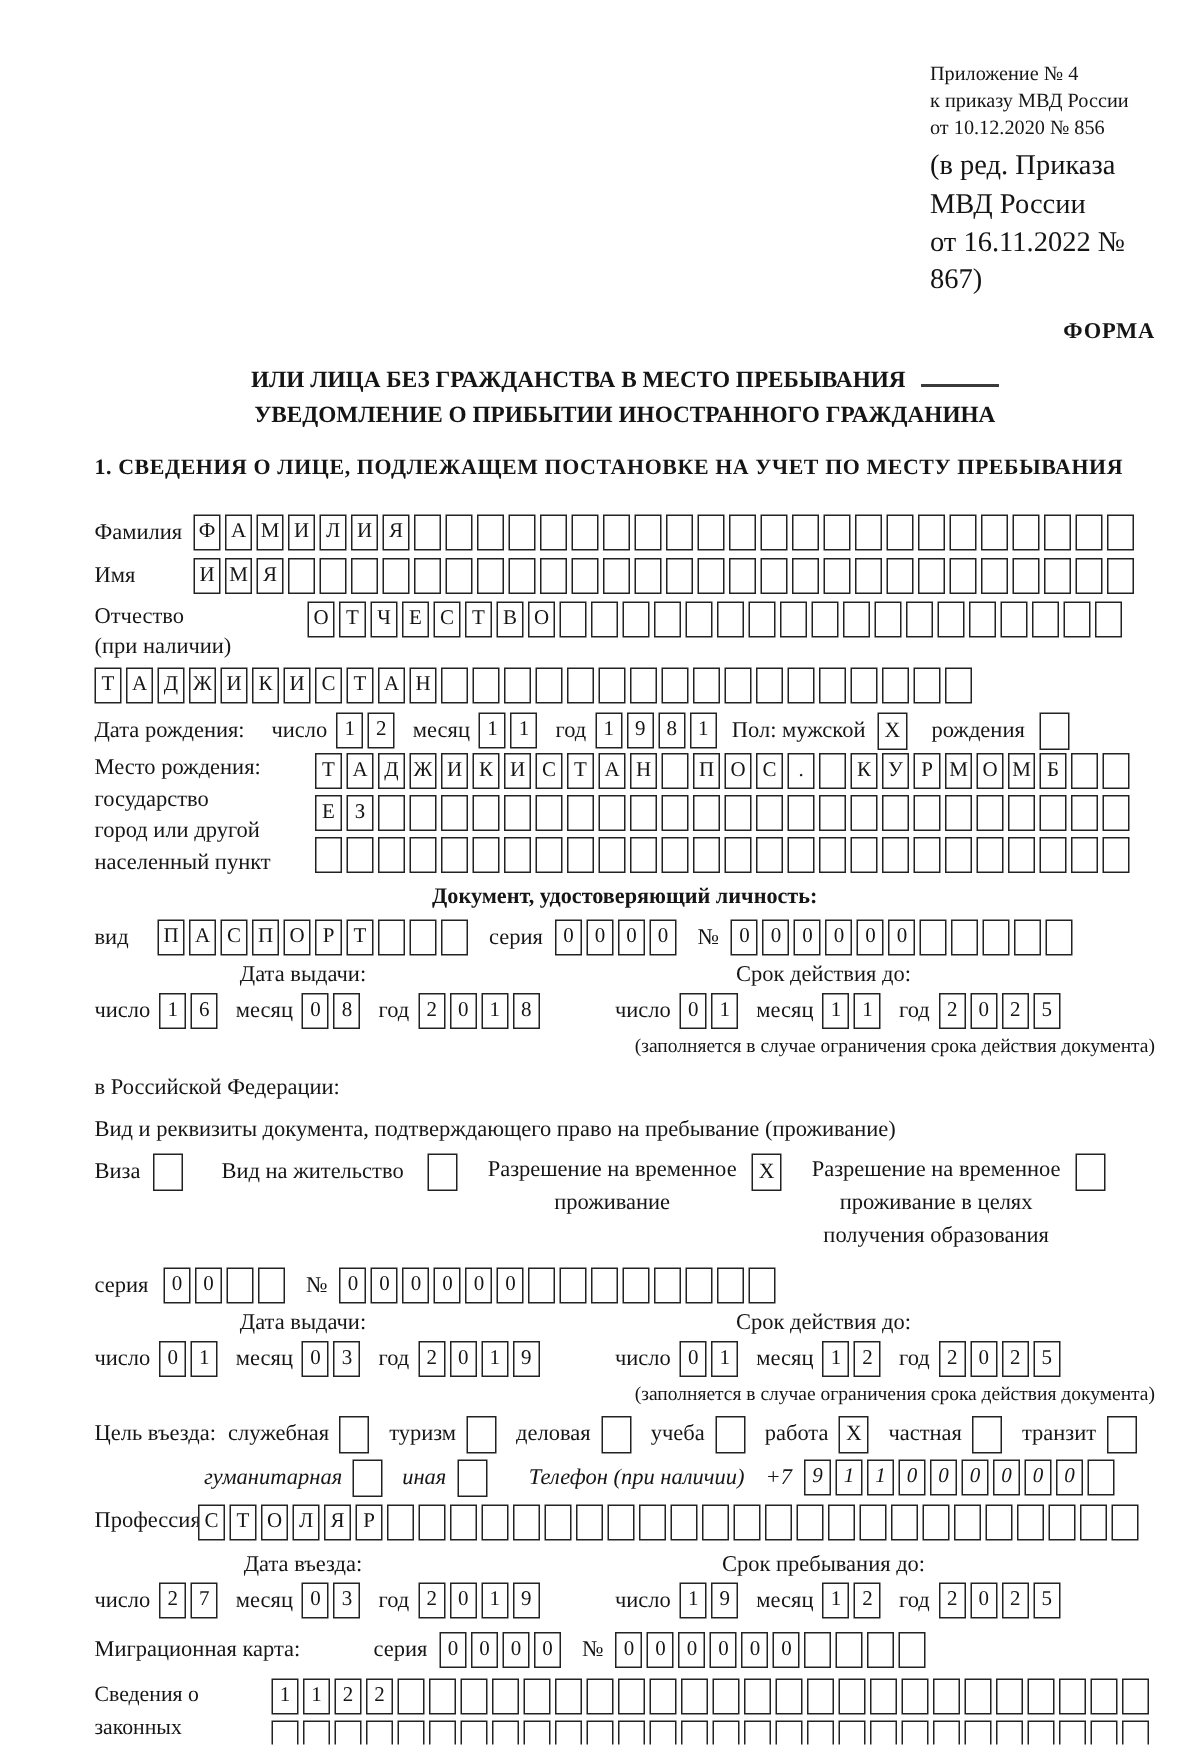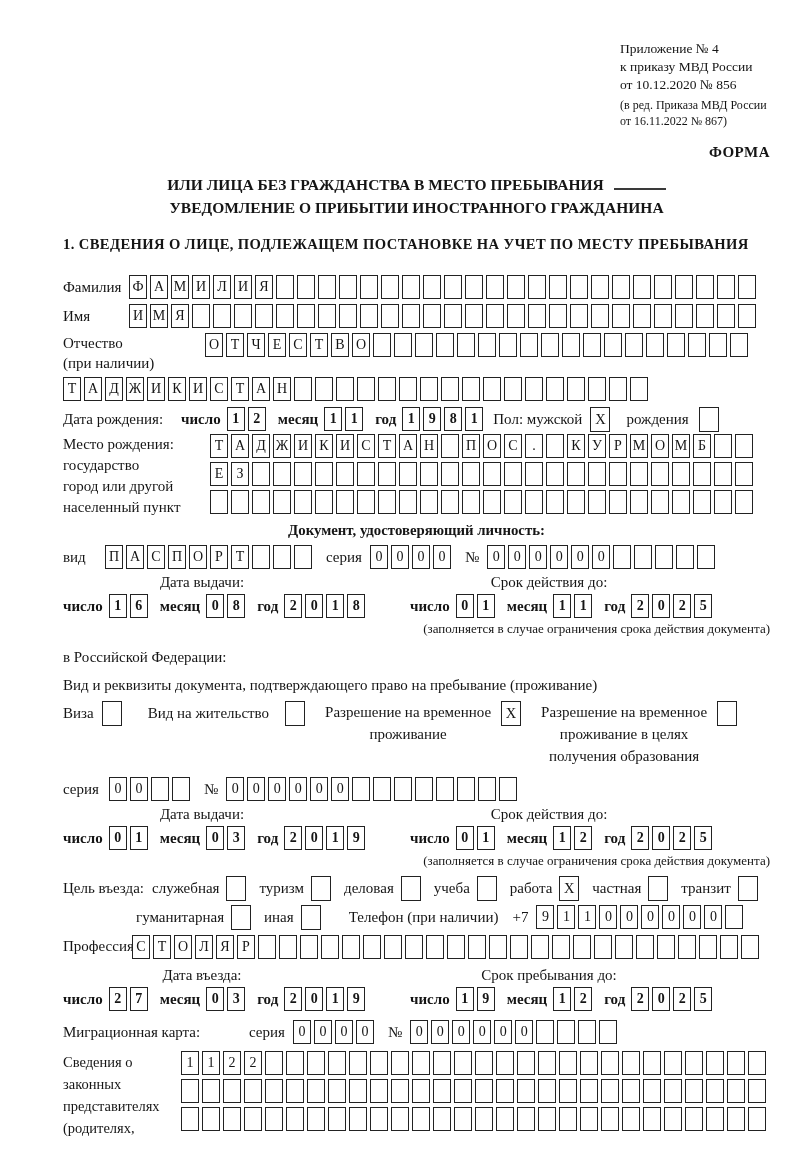--- a/index.html
+++ b/index.html
@@ -7,21 +7,21 @@
   body {
     width:800px; height:1163px; overflow:hidden;
     color:#151515;
     font-family:"Liberation Serif", serif;
     font-size:15px;
   }
   .page { padding:40px 30px 0 63px; }
 
   
   .appendix { margin-left:557px; font-size:13.5px; line-height:1.32; }
-  .appendix .sub { font-size:12px; margin-top:5px; }
+  .appendix .sub { font-size:19px; margin-top:5px; }
   .forma { text-align:right; font-weight:700; margin-top:14px; font-size:15px; letter-spacing:.5px; }
 
   .title { margin-top:12px; text-align:center; font-weight:700; font-size:15.5px; line-height:1.5; }
   .blank { display:inline-block; width:52px; border-bottom:2px solid #3a3a3a; height:12px; margin-left:10px; }
 
   .sec1 { margin-top:16px; font-weight:700; font-size:14.6px; letter-spacing:.4px; }
   .formbody { margin-top:22px; }
 
   .row { display:flex; align-items:flex-start; margin-bottom:4px; }
   .lbl { line-height:25px; flex:0 0 auto; }
@@ -30,21 +30,21 @@
   .cell {
     width:18px; height:24px; border:1.5px solid #222; background:#fff;
     text-align:center; font-size:14px; line-height:21px; flex:0 0 auto;
   }
   .chk {
     display:inline-block; width:20px; height:25px; border:1.5px solid #222;
     text-align:center; font-size:14.5px; line-height:22px; vertical-align:top; flex:0 0 auto;
   }
   .stack { display:flex; flex-direction:column; gap:4px; }
 
-  .dategrp { display:flex; align-items:flex-start;font-weight:bold; }
+  .dategrp { display:flex; align-items:flex-start; }
   .dategrp .dlbl { line-height:25px; margin:0 6px 0 12px; }
   .dategrp .dlbl.first { margin-left:0; }
 
   .w66 { width:66px; } .w142 { width:142px; } .w120 { width:120px; } .w147 { width:147px; }
   .w118b { width:118px; line-height:22px; font-size:14.5px; }
 
   .dochead { text-align:center; font-weight:700; font-size:14.8px; margin:4px 0 6px; }
   .lbl-vid { width:42px; }
   .mid-lbl { line-height:25px; margin:0 8px 0 14px; }
 
@@ -57,21 +57,21 @@
   .intro { line-height:26px; margin-top:2px; }
 
   .resopts { display:flex; align-items:flex-start; margin:3px 0 10px; }
   .olbl { line-height:25px; }
   .optcol { line-height:22px; text-align:center; }
   .ml8{margin-left:8px}.ml10{margin-left:10px}.ml16{margin-left:16px}.ml20{margin-left:20px}.ml26{margin-left:26px}
 
   .purp { display:flex; align-items:flex-start; margin-bottom:4px; }
   .purp .olbl { margin:0 7px 0 13px; line-height:25px; }
   .purp .olbl.first { margin-left:8px; }
-  .indent65 { margin-left:65px; }
+  .indent65 { margin-left:65px;font-style:italic; }
   .phone-lbl { line-height:25px; margin-left:28px; }
   .phone-pre { line-height:25px; margin:0 8px 0 14px; }
 
   .mig-lbl { width:186px; line-height:25px; }
 </style>
 </head>
 <body>
 
 <div class="page">
 

